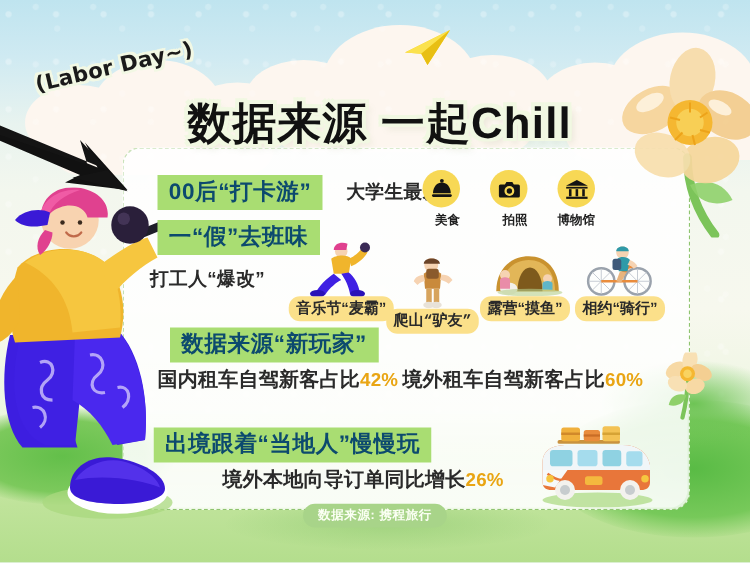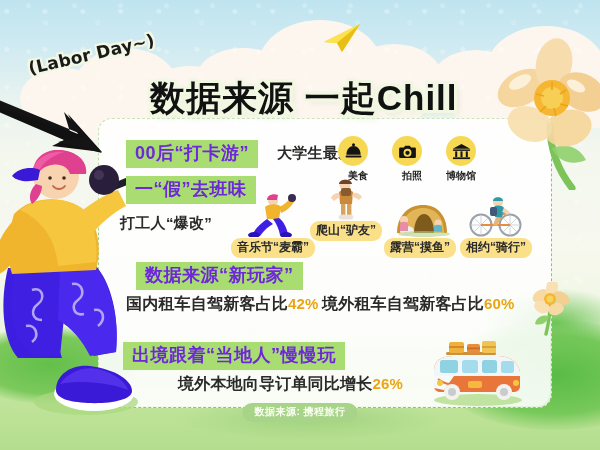--- a/index.html
+++ b/index.html
@@ -67,21 +67,21 @@
   }
 
   
   .arrow{position:absolute;left:-6px;top:96px;}
 
   
   .hl{
     position:absolute;display:inline-block;
     background:#a9dd72;
     padding:2px 9px 3px 9px;
-    font-size:18px;font-weight:bold;color:#6d28d9;
+    font-size:18px;font-weight:bold;color:#0c4a6e;
     letter-spacing:.5px;white-space:nowrap;line-height:1.25;
   }
   .plain{
     position:absolute;font-size:15px;font-weight:bold;color:#2a2a2a;
     white-space:nowrap;letter-spacing:.3px;
   }
   .stat{
     position:absolute;font-size:16px;font-weight:bold;color:#2a2a2a;
     white-space:nowrap;letter-spacing:.2px;
   }
@@ -306,21 +306,21 @@
         <circle cx="46" cy="5" r="4" fill="#3a2a56"></circle>
         <path d="M21 26 C15 30, 9 36, 6 42 L14 43 C18 37, 23 33, 27 31 Z" fill="#3f20e3"></path>
         <path d="M27 26 C30 30, 33 36, 34 42 L42 42 C41 34, 37 28, 33 25 Z" fill="#3f20e3"></path>
         <ellipse cx="8" cy="42" rx="6" ry="3" fill="#2a12b8"></ellipse>
         <ellipse cx="40" cy="42" rx="6" ry="3" fill="#2a12b8"></ellipse>
       </svg>
     </div>
     <span class="persona-tag">音乐节“麦霸”</span>
   </div>
 
-  <div class="persona" style="left:305px;top:176px;">
+  <div class="persona" style="left:305px;top:203px;font-family:Liberation Mono, monospace;">
     <div class="persona-art">
       <svg width="46" height="44" viewBox="0 0 46 44">
         <circle cx="22" cy="9" r="5.6" fill="#f6d3b2"></circle>
         <path d="M16 8 C16 3, 28 2, 29 8 Z" fill="#6b4428"></path>
         <path d="M16 16 C19 13, 27 13, 30 16 L29 28 L17 28 Z" fill="#c98a3c"></path>
         <rect x="18" y="12" width="10" height="8" rx="2" fill="#8a5a2c"></rect>
         <path d="M30 17 C34 16, 37 18, 39 21 L36 24 C33 22, 31 21, 29 21 Z" fill="#f6d3b2"></path>
         <path d="M16 17 C12 17, 9 19, 8 22 L11 25 C13 23, 15 22, 17 22 Z" fill="#f6d3b2"></path>
         <rect x="18" y="28" width="4.4" height="11" fill="#d7a45d"></rect>
         <rect x="24" y="28" width="4.4" height="11" fill="#d7a45d"></rect>

